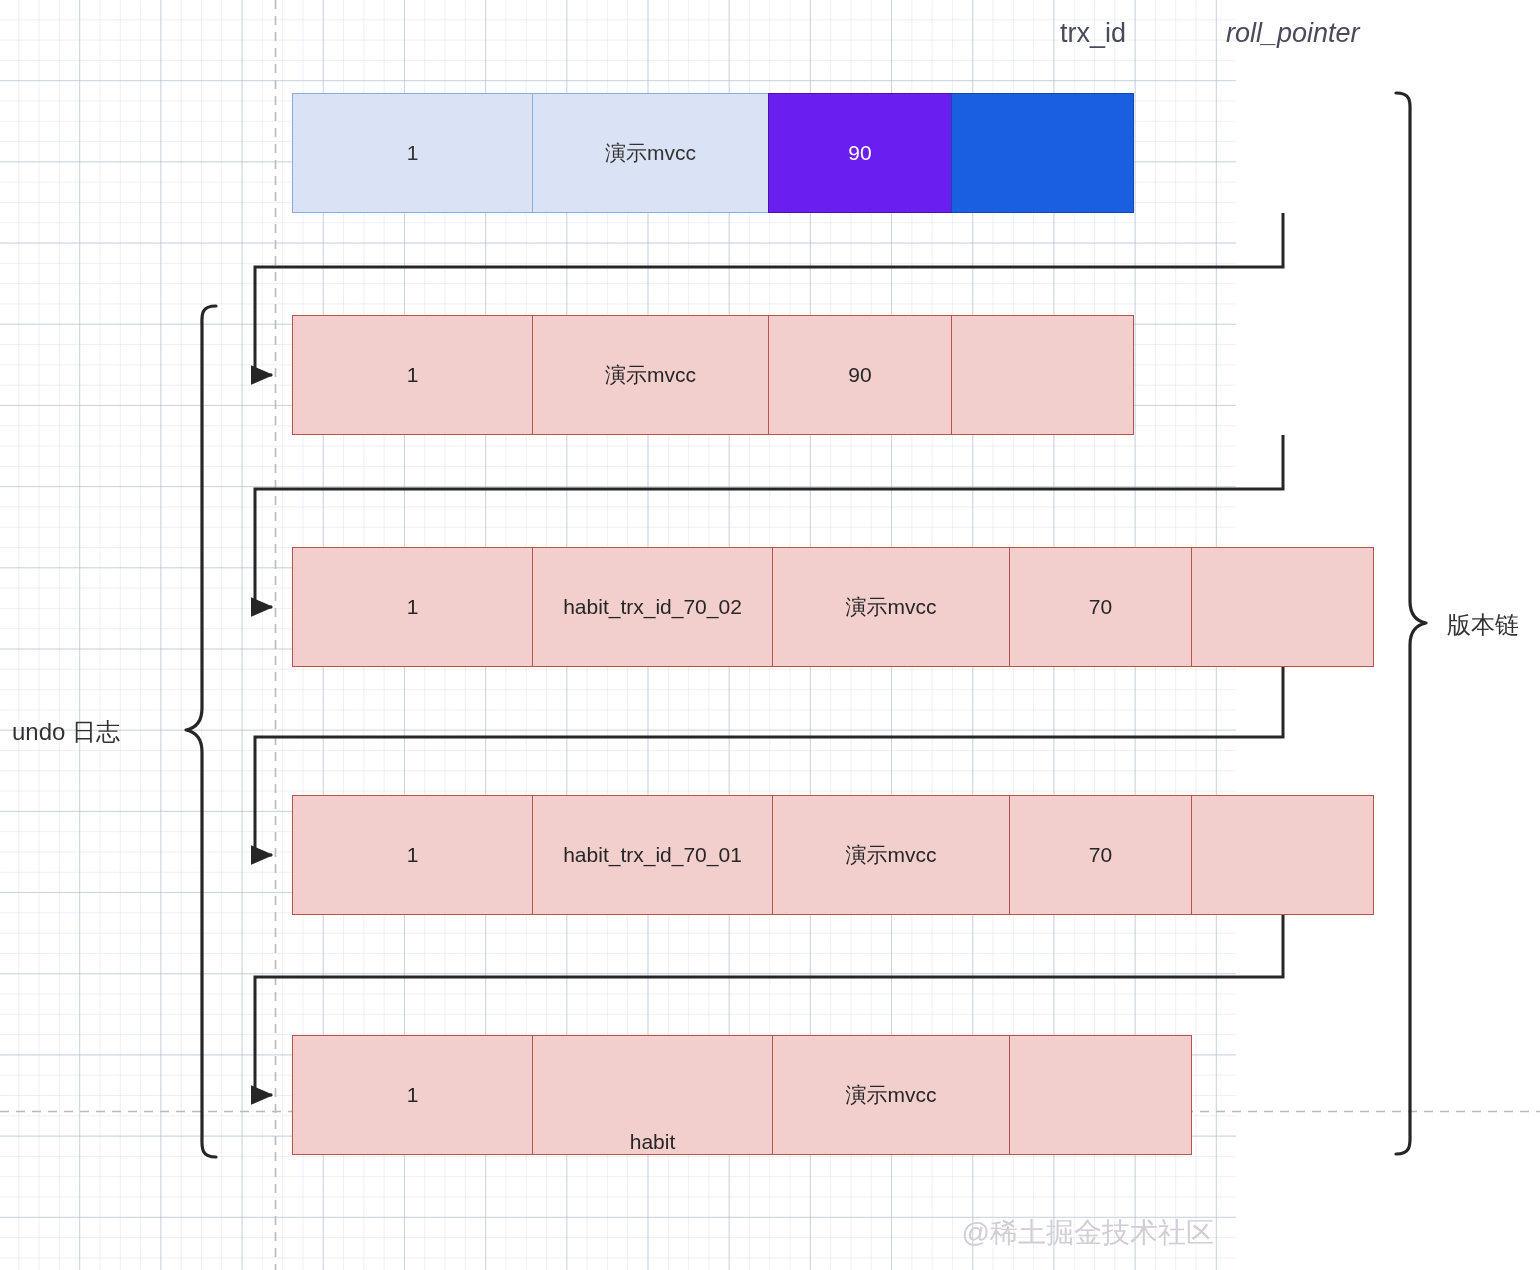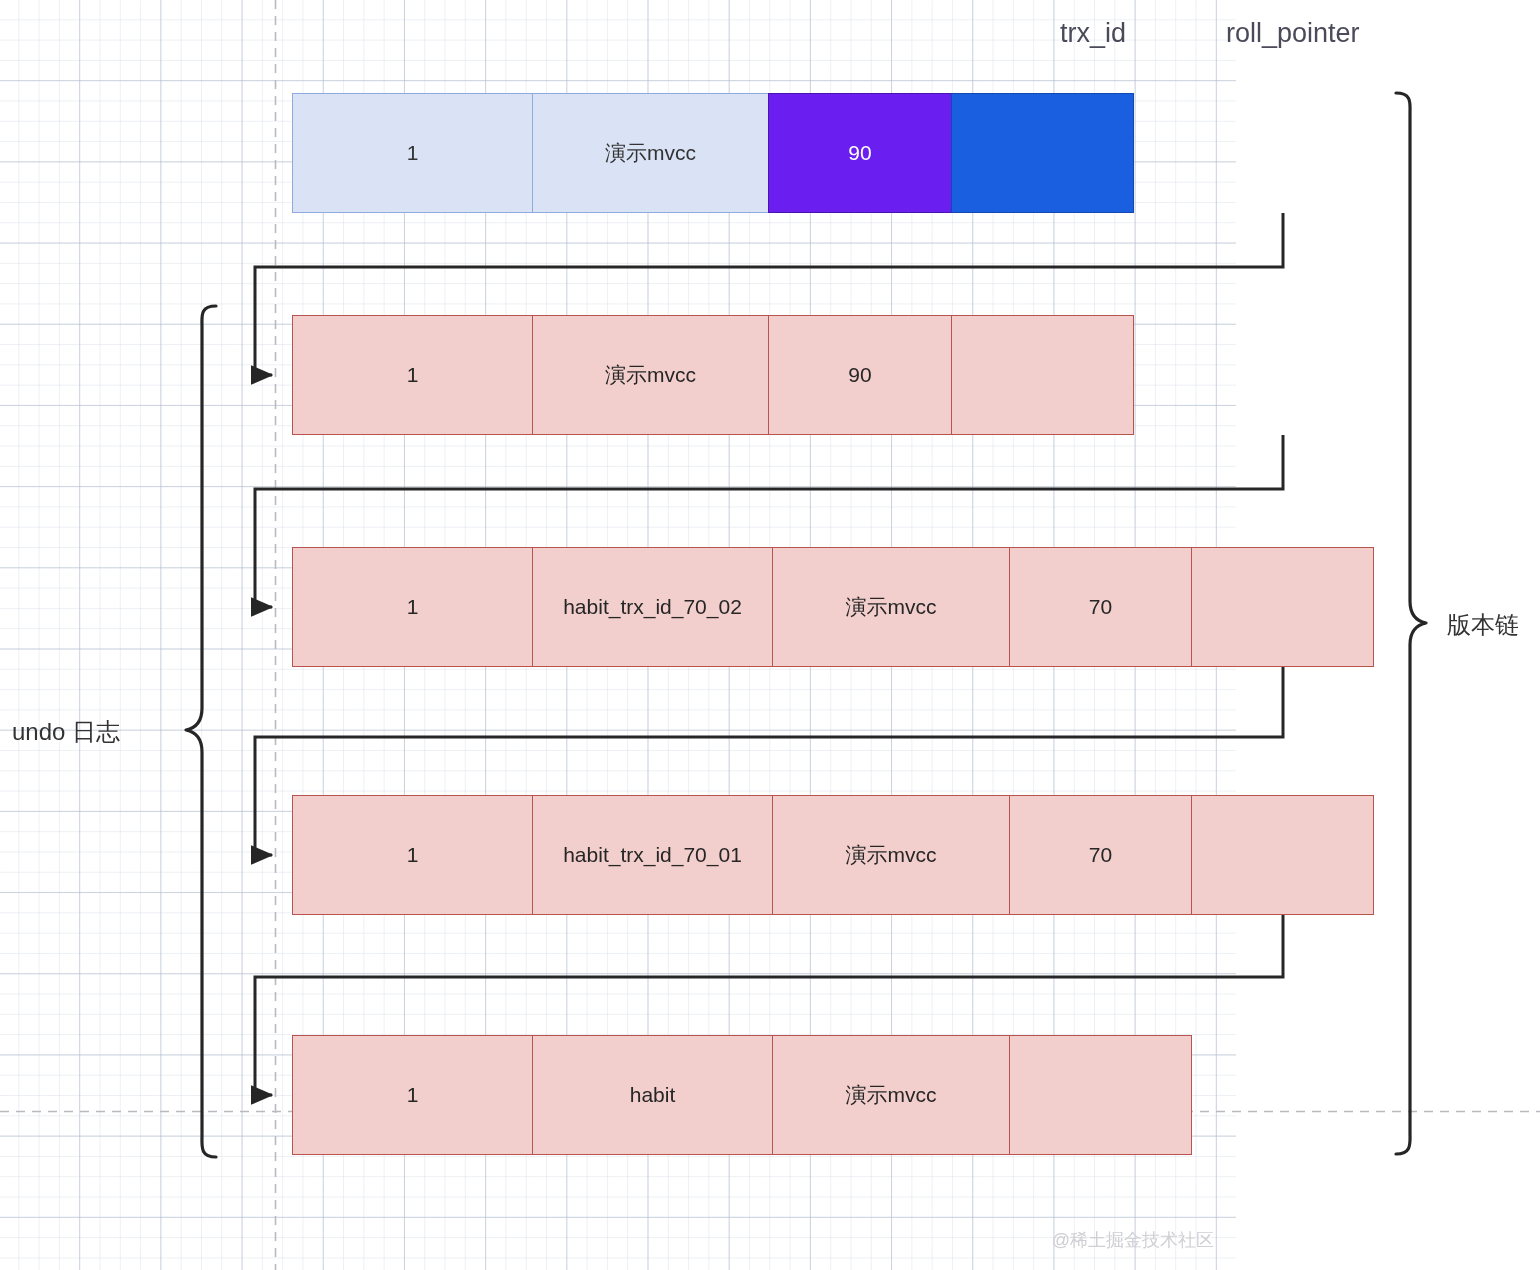--- a/index.html
+++ b/index.html
@@ -75,21 +75,21 @@
   .col-header {
     position: absolute;
     font-size: 27px;
     color: #4a4a5a;
     white-space: nowrap;
   }
   .watermark {
     position: absolute;
     right: 22px;
     bottom: 18px;
-    font-size: 18px;
+    font-size: 28px;
     color: #cfcfd4;
     white-space: nowrap;
     margin-left: 36px;
   }
   .side-label {
     position: absolute;
     font-size: 24px;
     color: #333333;
     white-space: nowrap;
   }
@@ -134,21 +134,21 @@
              L 1410 601
              C 1410 615 1416 621 1426 623
              C 1416 625 1410 631 1410 645
              L 1410 1133
              C 1410 1143 1412 1154 1396 1154"></path>
   </svg>
 
   <div class="col-header" style="left:1060px; top:18px;">
     <span>trx_id</span>
   </div>
-  <div class="col-header" style="left:1226px; top:18px;">
+  <div class="col-header" style="left:1226px; top:18px;font-style:italic;">
     <span>roll_pointer</span>
   </div>
 
   <div id="rows-host">
       <div class="row rec-blue" style="left: 292px; top: 93px;">
         <div class="cell" style="width: 241px;">
           <span>1</span>
         </div>
         <div class="cell" style="width: 238px;">
           <span>演示mvcc</span>
@@ -205,21 +205,21 @@
           <span>70</span>
         </div>
         <div class="cell" style="width: 183px;">
           <span></span>
         </div>
       </div>
       <div class="row rec-pink" style="left: 292px; top: 1035px;">
         <div class="cell" style="width: 241px;">
           <span>1</span>
         </div>
-        <div class="cell" style="width: 242px;">
+        <div class="cell" style="width: 242px; align-items: flex-end;">
           <span>habit</span>
         </div>
         <div class="cell" style="width: 238px;">
           <span>演示mvcc</span>
         </div>
         <div class="cell" style="width: 183px;">
           <span></span>
         </div>
       </div>
     </div>

